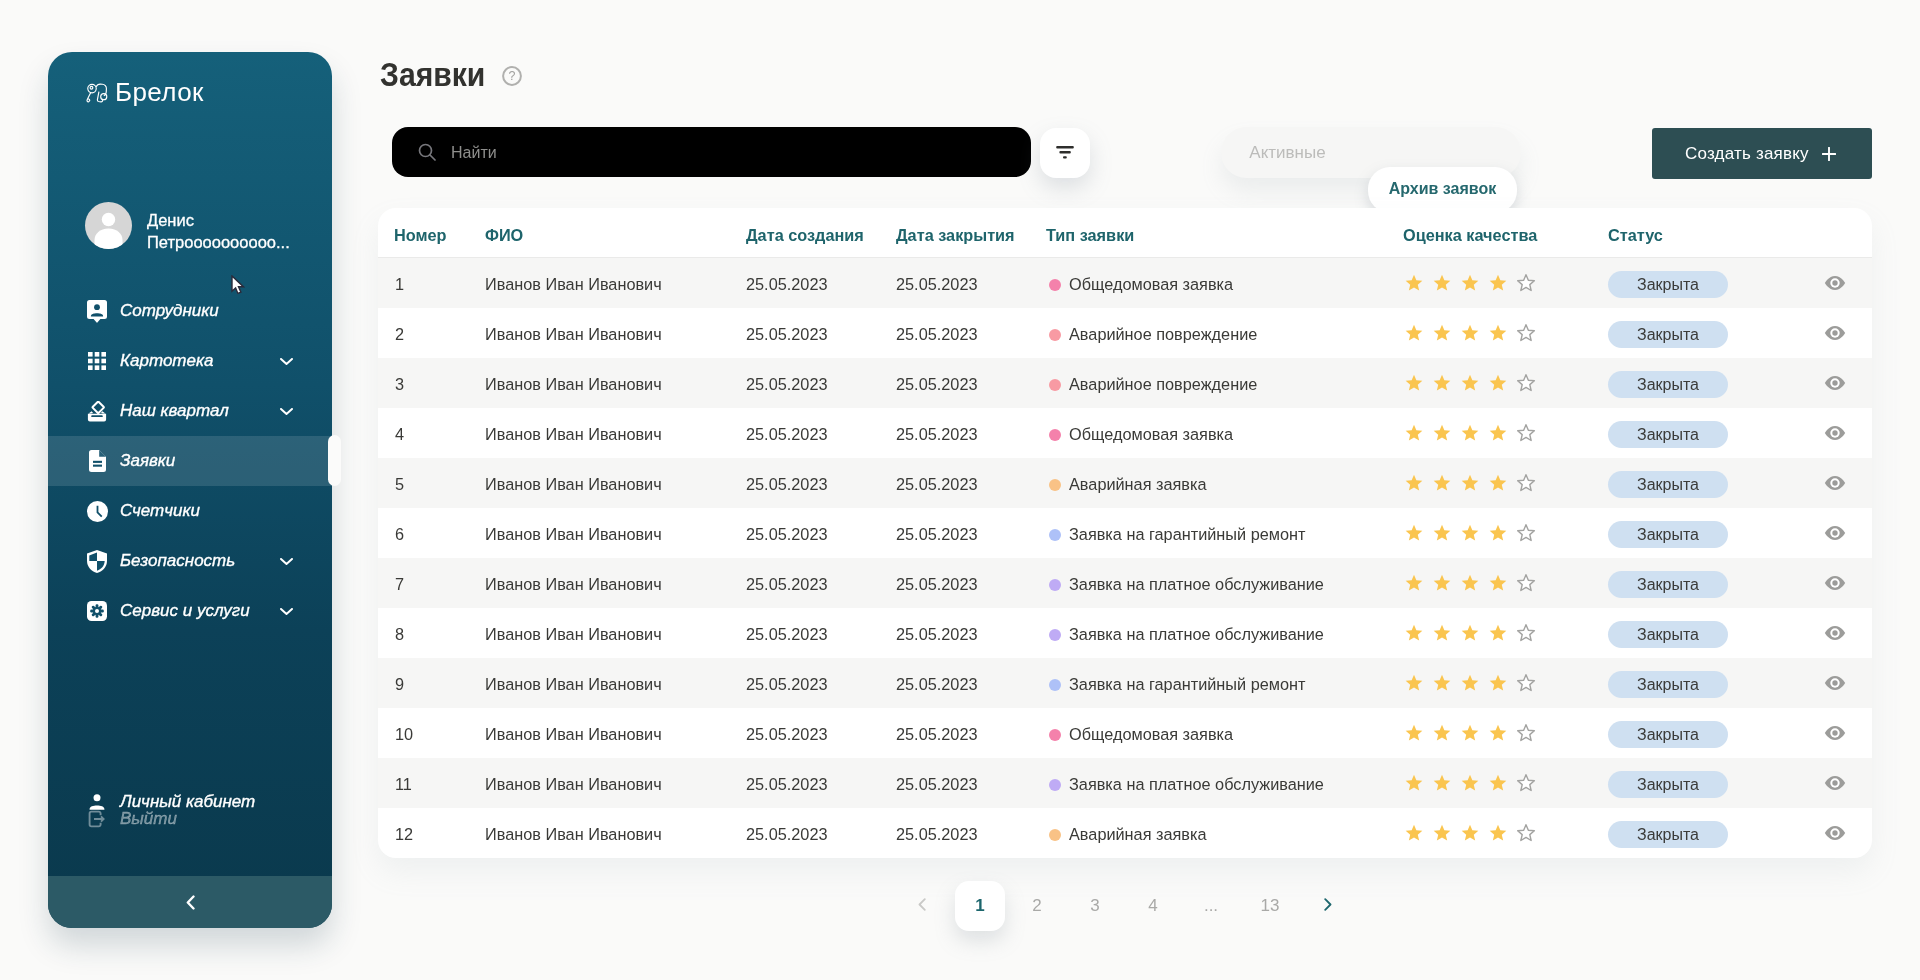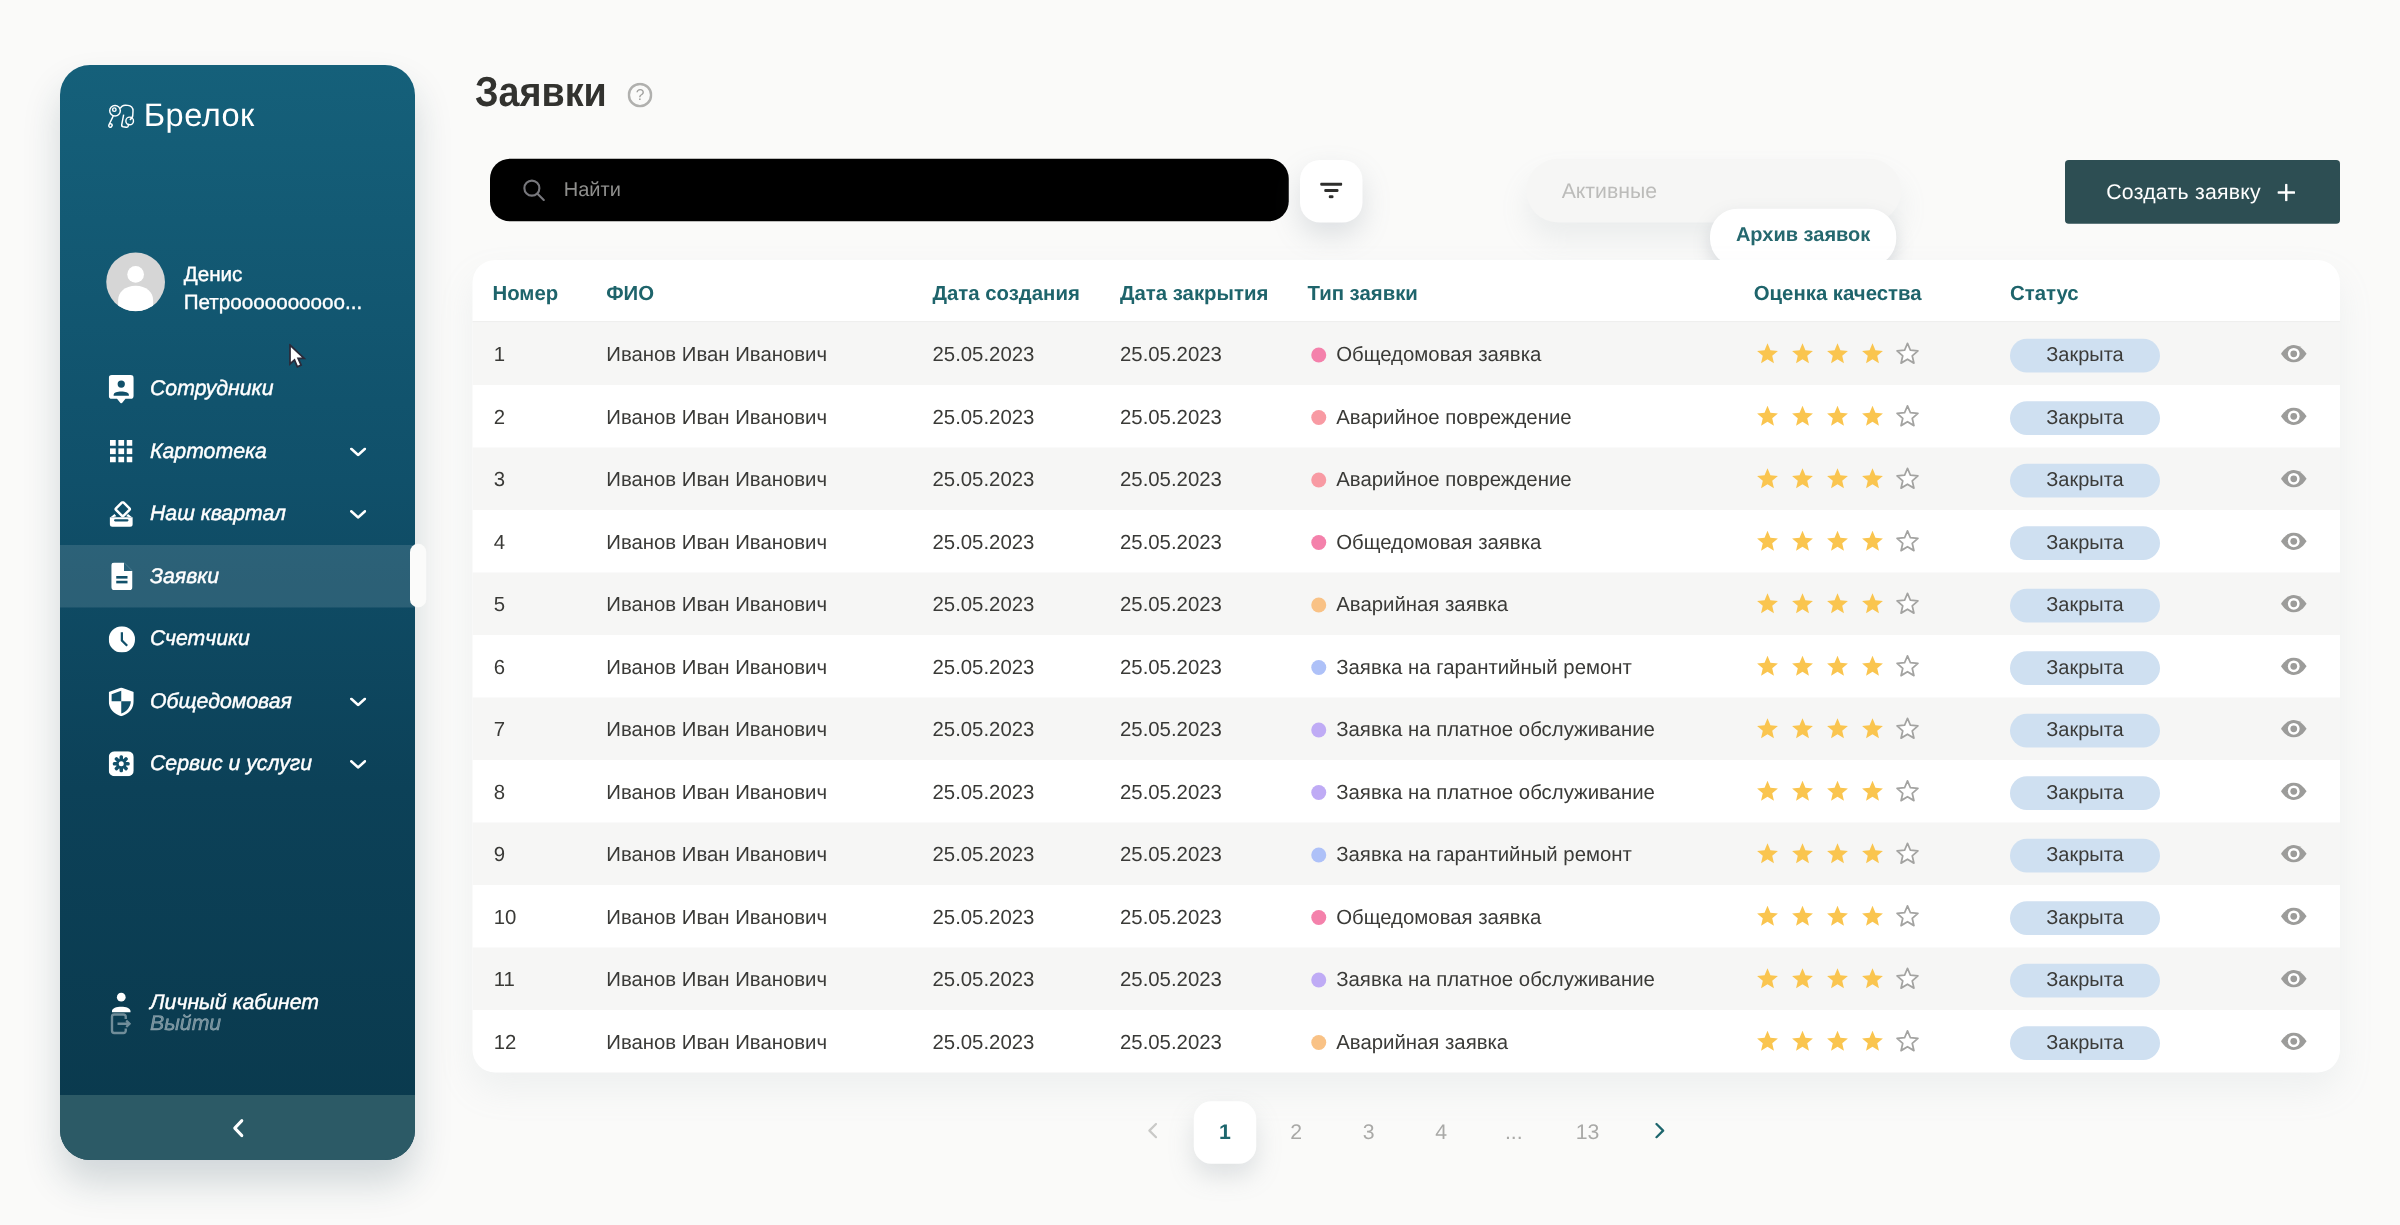--- a/index.html
+++ b/index.html
@@ -168,21 +168,21 @@
     <span class="mt">Счетчики</span>
   </div>
   <div class="menu-item" style="top:484px">
     <span class="mi">
         <svg width="20" height="23" viewBox="0 0 20 23">
           <path d="M10 0 L20 3.6 V10.8 C20 16.9 15.9 21.4 10 23 C4.1 21.4 0 16.9 0 10.8 V3.6 Z" fill="#fff"></path>
           <path d="M10 2.6 L2.3 5.4 V11 H10 Z" fill="#11506A"></path>
           <path d="M10 11 H17.7 C17.3 15.9 14.3 19.4 10 20.7 Z" fill="#11506A"></path>
         </svg>
       </span>
-    <span class="mt">Общедомовая</span>
+    <span class="mt">Безопасность</span>
     <span class="chev">
         <svg width="13" height="7" viewBox="0 0 13 7" fill="none" stroke="#fff" stroke-width="2" stroke-linecap="round">
           <path d="M1 1 L6.5 6 L12 1"></path>
         </svg>
       </span>
   </div>
   <div class="menu-item" style="top:534px">
     <span class="mi">
         <svg width="20" height="20" viewBox="0 0 20 20">
           <rect x="0" y="0" width="20" height="20" rx="4.5" fill="#fff"></rect>

